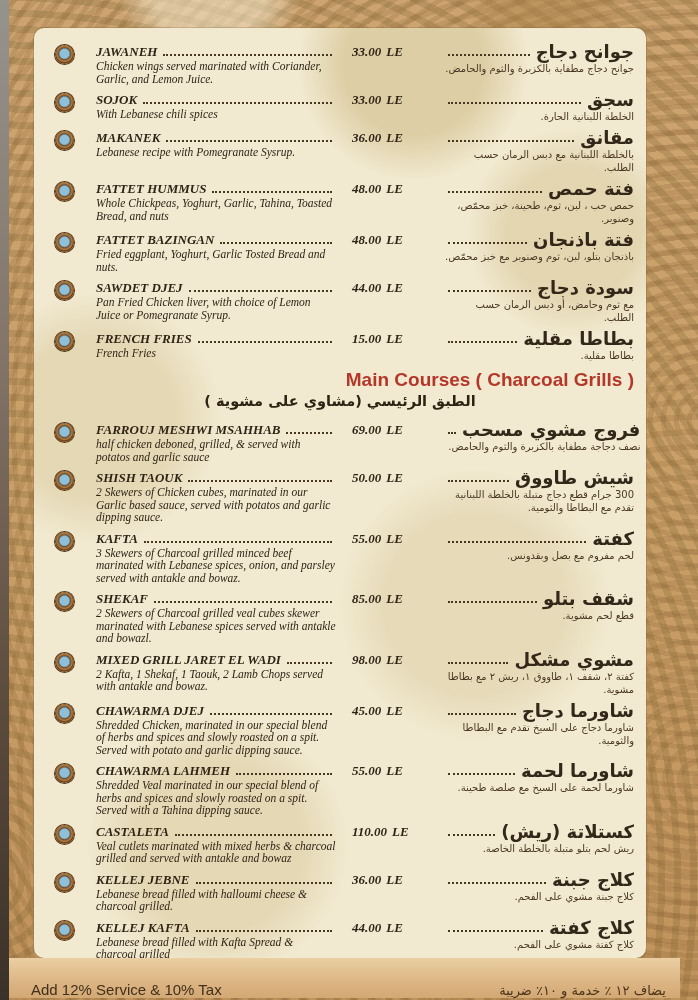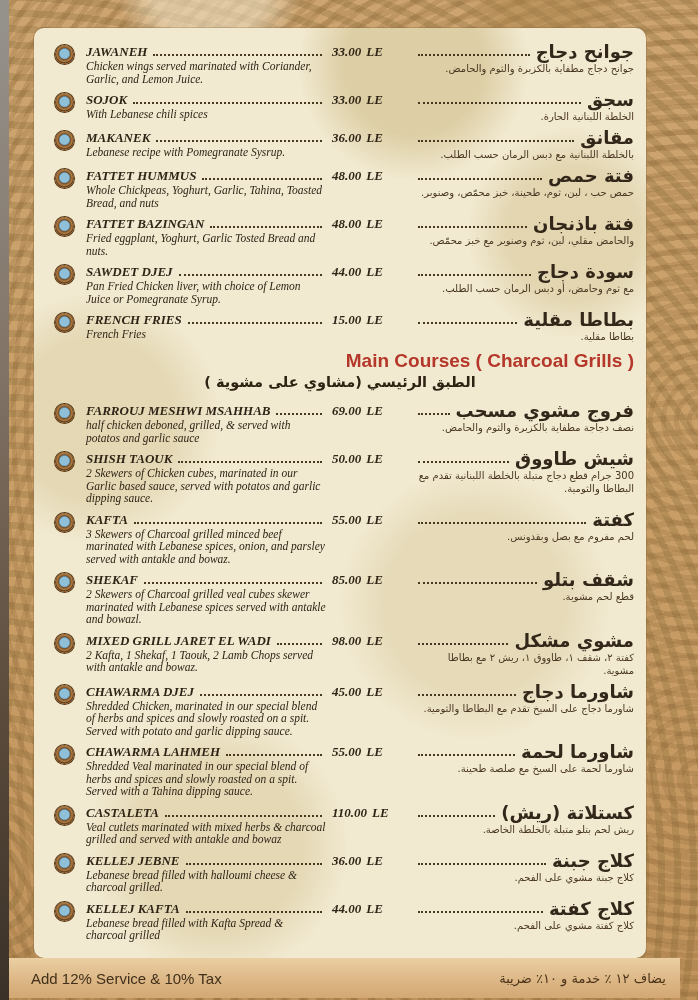--- a/index.html
+++ b/index.html
@@ -34,21 +34,21 @@
       radial-gradient(circle at 10% 42%, rgba(205,185,130,.35) 0 80px, rgba(205,185,130,0) 125px),
       radial-gradient(circle at 72% 62%, rgba(205,185,130,.30) 0 90px, rgba(205,185,130,0) 135px),
       radial-gradient(circle at 30% 88%, rgba(205,185,130,.35) 0 85px, rgba(205,185,130,0) 130px);
     box-shadow:0 0 0 1px rgba(120,90,50,.25);
     overflow:hidden;
   }
   .menu{padding:16px 12px 0 12px;}
   .item{
     display:grid;
     grid-template-columns:34px 240px 76px 1fr;
-    column-gap:6px;
+    column-gap:16px;
     margin-bottom:7px;
     color:#2f2416;
   }
   .badge{
     width:19px;height:19px;border-radius:50%;margin-left:9px;margin-top:1px;
     background:radial-gradient(circle at 50% 46%,
       #8fc0d8 0 32%, #5e87a0 38%, #7a4e22 42%, #b08048 55%, #6b401c 64%, #8a5a28 78%, #5e3a16 100%);
     box-shadow:0 0 0 1px #56350f;
   }
   .en-line{display:flex;align-items:flex-end;}
@@ -76,21 +76,21 @@
     color:#b5372a;font-weight:700;font-size:19px;line-height:22px;text-align:right;
     font-family:"Liberation Sans",sans-serif;
   }
   .heading-ar{
     direction:rtl;font-family:"DejaVu Sans",sans-serif;
     font-weight:700;font-size:14.5px;line-height:21px;text-align:center;color:#2e2212;
   }
   .footer{
     position:absolute;left:9px;right:18px;bottom:2px;height:40px;
     background:linear-gradient(180deg,#eacfa2 0%,#dcb584 60%,#d2a874 100%);
-    display:flex;align-items:center;justify-content:space-between;
+    display:flex;align-items:flex-end;justify-content:space-between;
     padding:0 14px 0 22px;box-sizing:border-box;gap:17px;
   }
   .footer-left{font-size:15px;color:#41301b;}
   .footer-right{direction:rtl;font-family:"DejaVu Sans",sans-serif;font-size:13px;color:#4a3318;}
 </style>
 </head>
 <body>
 
 <div class="page">
   <div class="edge"></div>
@@ -187,21 +187,21 @@
       <div class="en-desc">Fried eggplant, Yoghurt, Garlic Tosted Bread and nuts.</div>
     </div>
     <div class="price">
       <span class="price-val">48.00</span><span class="price-cur">LE</span>
     </div>
     <div class="ar">
       <div class="ar-line">
         <span class="ar-name">فتة باذنجان</span>
         <span class="leader"></span>
       </div>
-      <div class="ar-desc">والحامض مقلي، لبن، ثوم وصنوبر مع خبز محمّص.</div>
+      <div class="ar-desc">باذنجان بتلو، لبن، ثوم وصنوبر مع خبز محمّص.</div>
     </div>
   </div>
         <div class="item">
     <span class="badge"></span>
     <div class="en">
       <div class="en-line">
         <span class="en-name">SAWDET DJEJ</span>
         <span class="leader"></span>
       </div>
       <div class="en-desc">Pan Fried Chicken liver, with choice of Lemon Juice or Pomegranate Syrup.</div>

